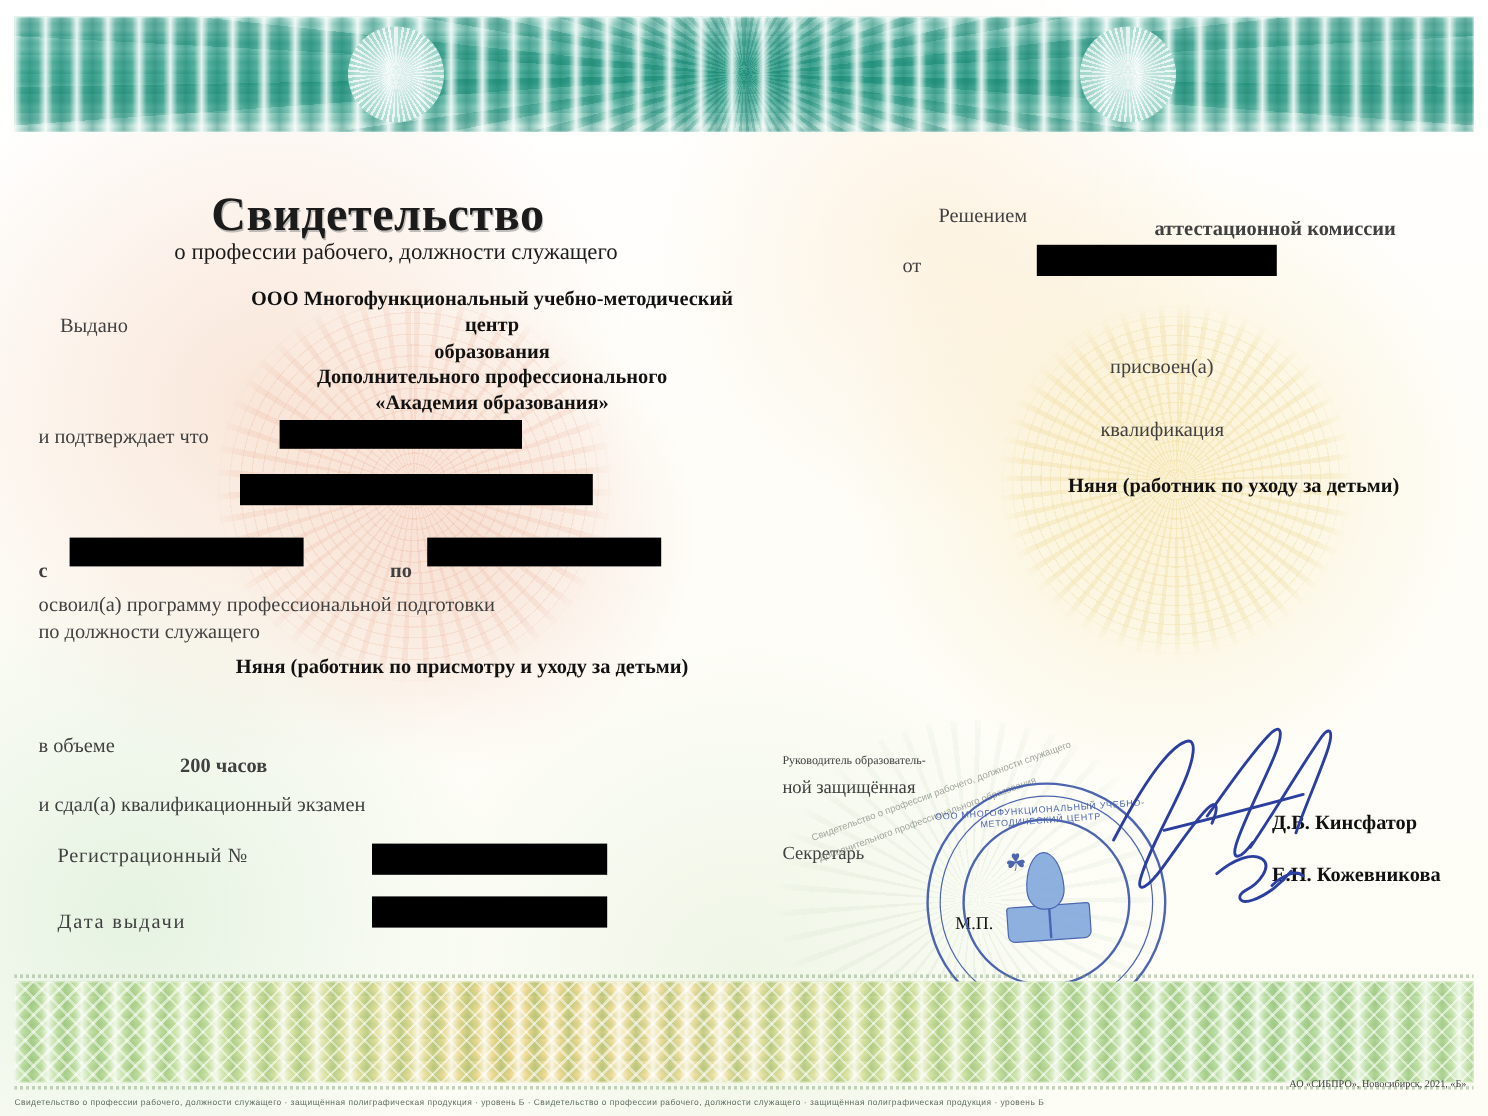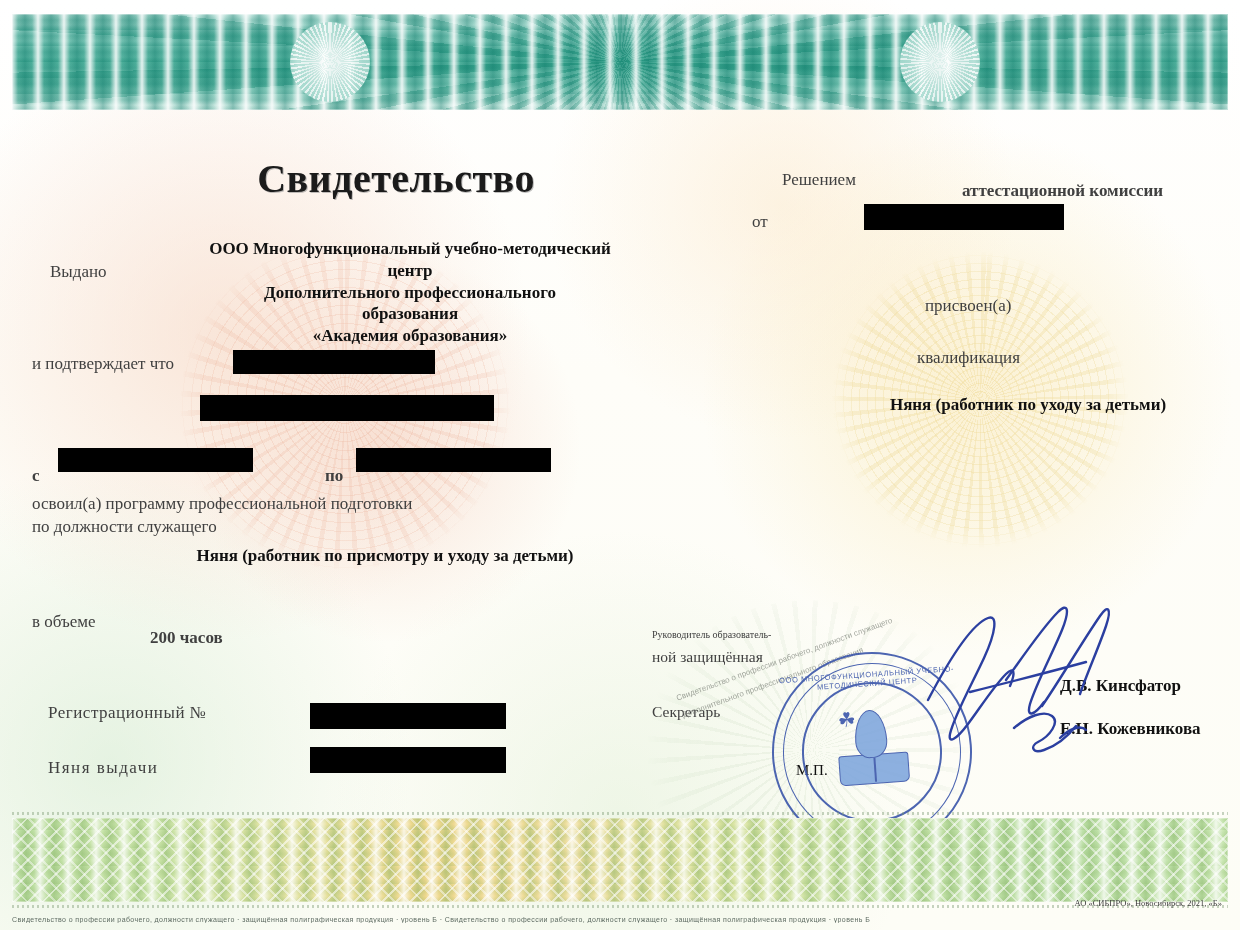--- a/index.html
+++ b/index.html
@@ -163,21 +163,20 @@
     font-family: "Liberation Serif", serif;
   }
 
   
   .content { position: absolute; inset: 0; }
 
   .title {
     position: absolute;
     left: 176px; top: 155px;
     width: 440px;
-    text-align: center;
     font-size: 40px;
     font-weight: bold;
     letter-spacing: 0.5px;
     color: #1b1b1b;
     text-shadow: 1px 1px 0 rgba(140,140,140,0.55);
   }
   .subtitle {
     position: absolute;
     left: 40px; top: 200px;
     width: 580px;
@@ -335,46 +334,48 @@
   <div class="rosette rosette-c"></div>
 
   <div class="band-top">
     <div class="medallion m1"></div>
     <div class="medallion m2"></div>
   </div>
 
   <div class="content">
 
     <div class="title">Свидетельство</div>
+    <div class="subtitle">о профессии рабочего, должности служащего</div>
 
     <div class="lbl" style="left:50px; top:262px;">Выдано</div>
 
     <div class="org">
       <div>ООО Многофункциональный учебно-методический центр</div>
+      <div>образования</div>
       <div>Дополнительного профессионального</div>
-      <div>образования</div>
       <div>«Академия образования»</div>
     </div>
 
     <div class="lbl" style="left:32px; top:354px;">и подтверждает что</div>
 
     <div class="lbl lbl-b" style="left:32px; top:450px;">с</div>
     <div class="lbl lbl-b" style="left:325px; top:450px;">по</div>
 
     <div class="lbl" style="left:32px; top:494px;">освоил(а) программу профессиональной подготовки</div>
     <div class="lbl" style="left:32px; top:517px;">по должности служащего</div>
 
     <div class="program-name">Няня (работник по присмотру и уходу за детьми)</div>
 
     <div class="lbl" style="left:32px; top:612px;">в объеме</div>
     <div class="lbl lbl-b" style="left:150px; top:612px;">200 часов</div>
 
+    <div class="lbl" style="left:32px; top:661px;">и сдал(а) квалификационный экзамен</div>
 
     <div class="lbl" style="left:48px; top:703px; letter-spacing:0.5px;">Регистрационный №</div>
-    <div class="lbl" style="left:48px; top:758px; letter-spacing:1.5px;">Няня выдачи</div>
+    <div class="lbl" style="left:48px; top:758px; letter-spacing:1.5px;">Дата выдачи</div>
 
     <div class="lbl" style="left:782px; top:170px;">Решением</div>
     <div class="lbl lbl-b" style="left:962px; top:165px;">аттестационной комиссии</div>
     <div class="lbl" style="left:752px; top:212px;text-align:right;">от</div>
 
     <div class="lbl" style="left:925px; top:296px;">присвоен(а)</div>
     <div class="lbl" style="left:917px; top:348px;">квалификация</div>
     <div class="qual-right">Няня (работник по уходу за детьми)</div>
 
     <div class="lbl" style="left:652px; top:629px; font-size:10px;">Руководитель образователь-</div>

